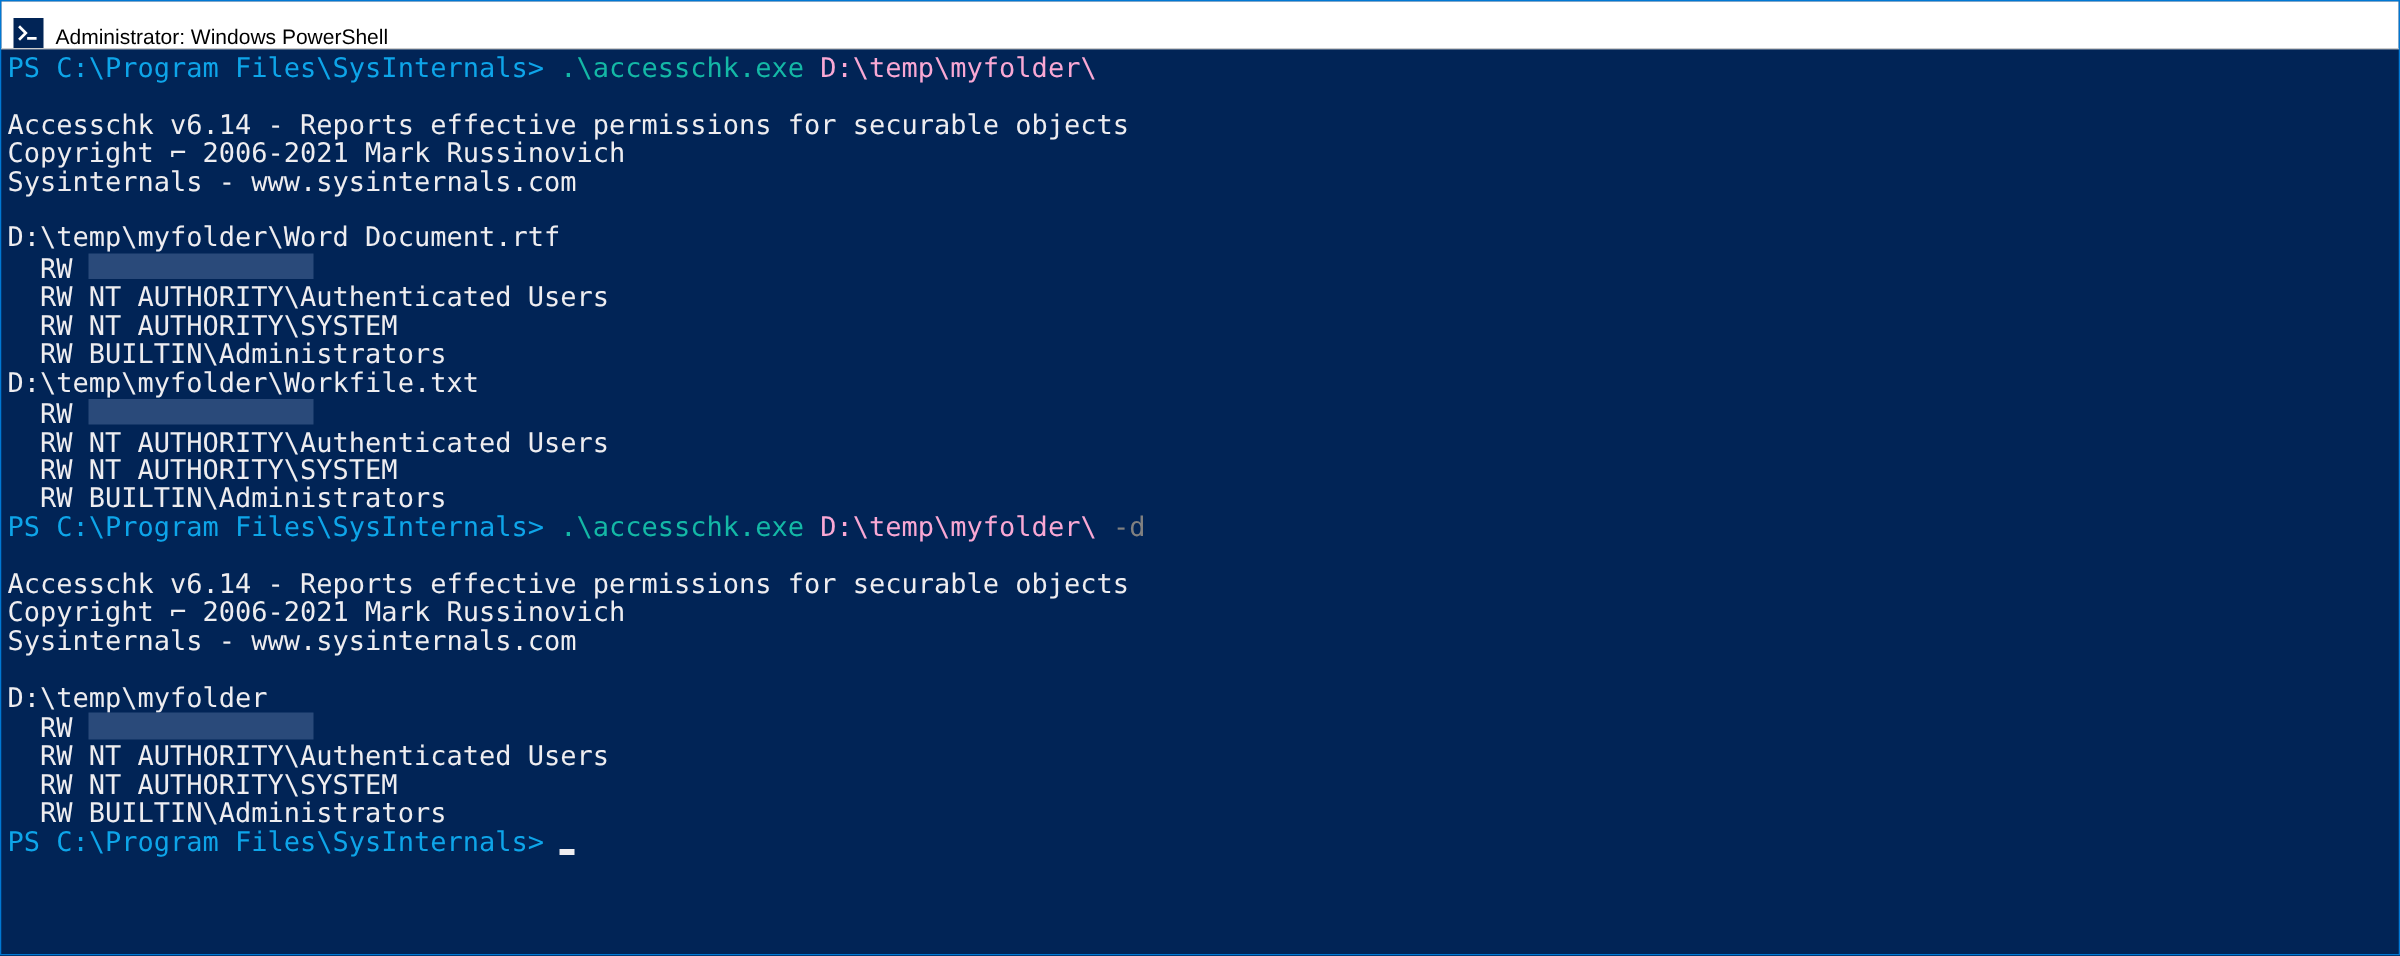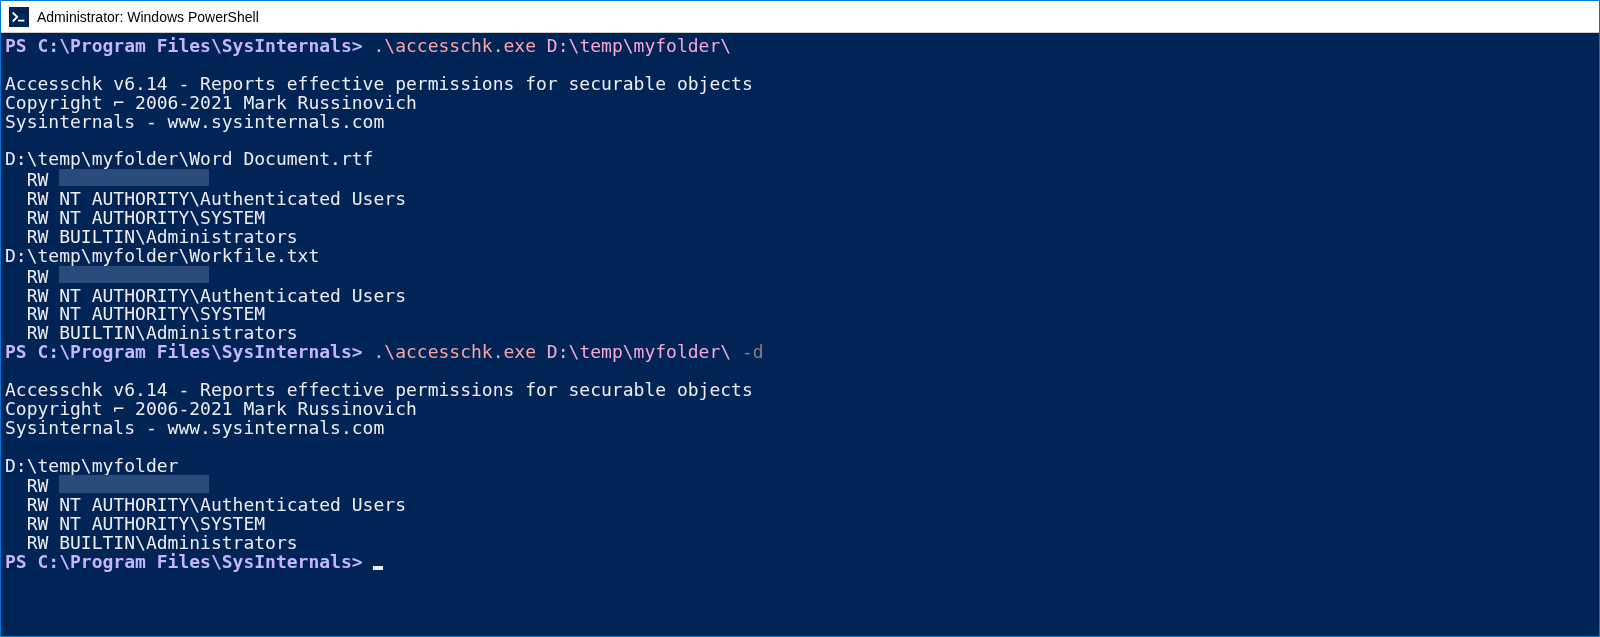--- a/index.html
+++ b/index.html
@@ -18,21 +18,21 @@
       width: 100%;
       height: 100%;
       border: 1px solid #0078d4;
       display: flex;
       flex-direction: column;
     }
     .titlebar {
       background: #ffffff;
       height: 32px;
       display: flex;
-      align-items: center;
+      align-items: flex-end;
       padding: 0 8px;
       gap: 8px;
       border-bottom: 1px solid #ccc;
     }
     .titlebar-icon {
       width: 20px;
       height: 20px;
       background: #012456;
       display: flex;
       align-items: center;
@@ -57,25 +57,24 @@
       font-size: 18px;
       line-height: 1.05;
       white-space: pre;
       overflow: hidden;
       font-family: 'Lucida Console', Consolas, monospace;
     }
     .prompt-line {
       display: block;
     }
     .prompt {
-      color: #c4b5fd;
-      font-weight: bold;
+      color: #0ea5e9;
     }
     .cmd-yellow {
-      color: #fca5a5;
+      color: #14b8a6;
     }
     .cmd-white {
       color: #f9a8d4;
     }
     .cmd-gray {
       color: #808080;
     }
     .blank {
       display: block;
       height: 1.05em;

